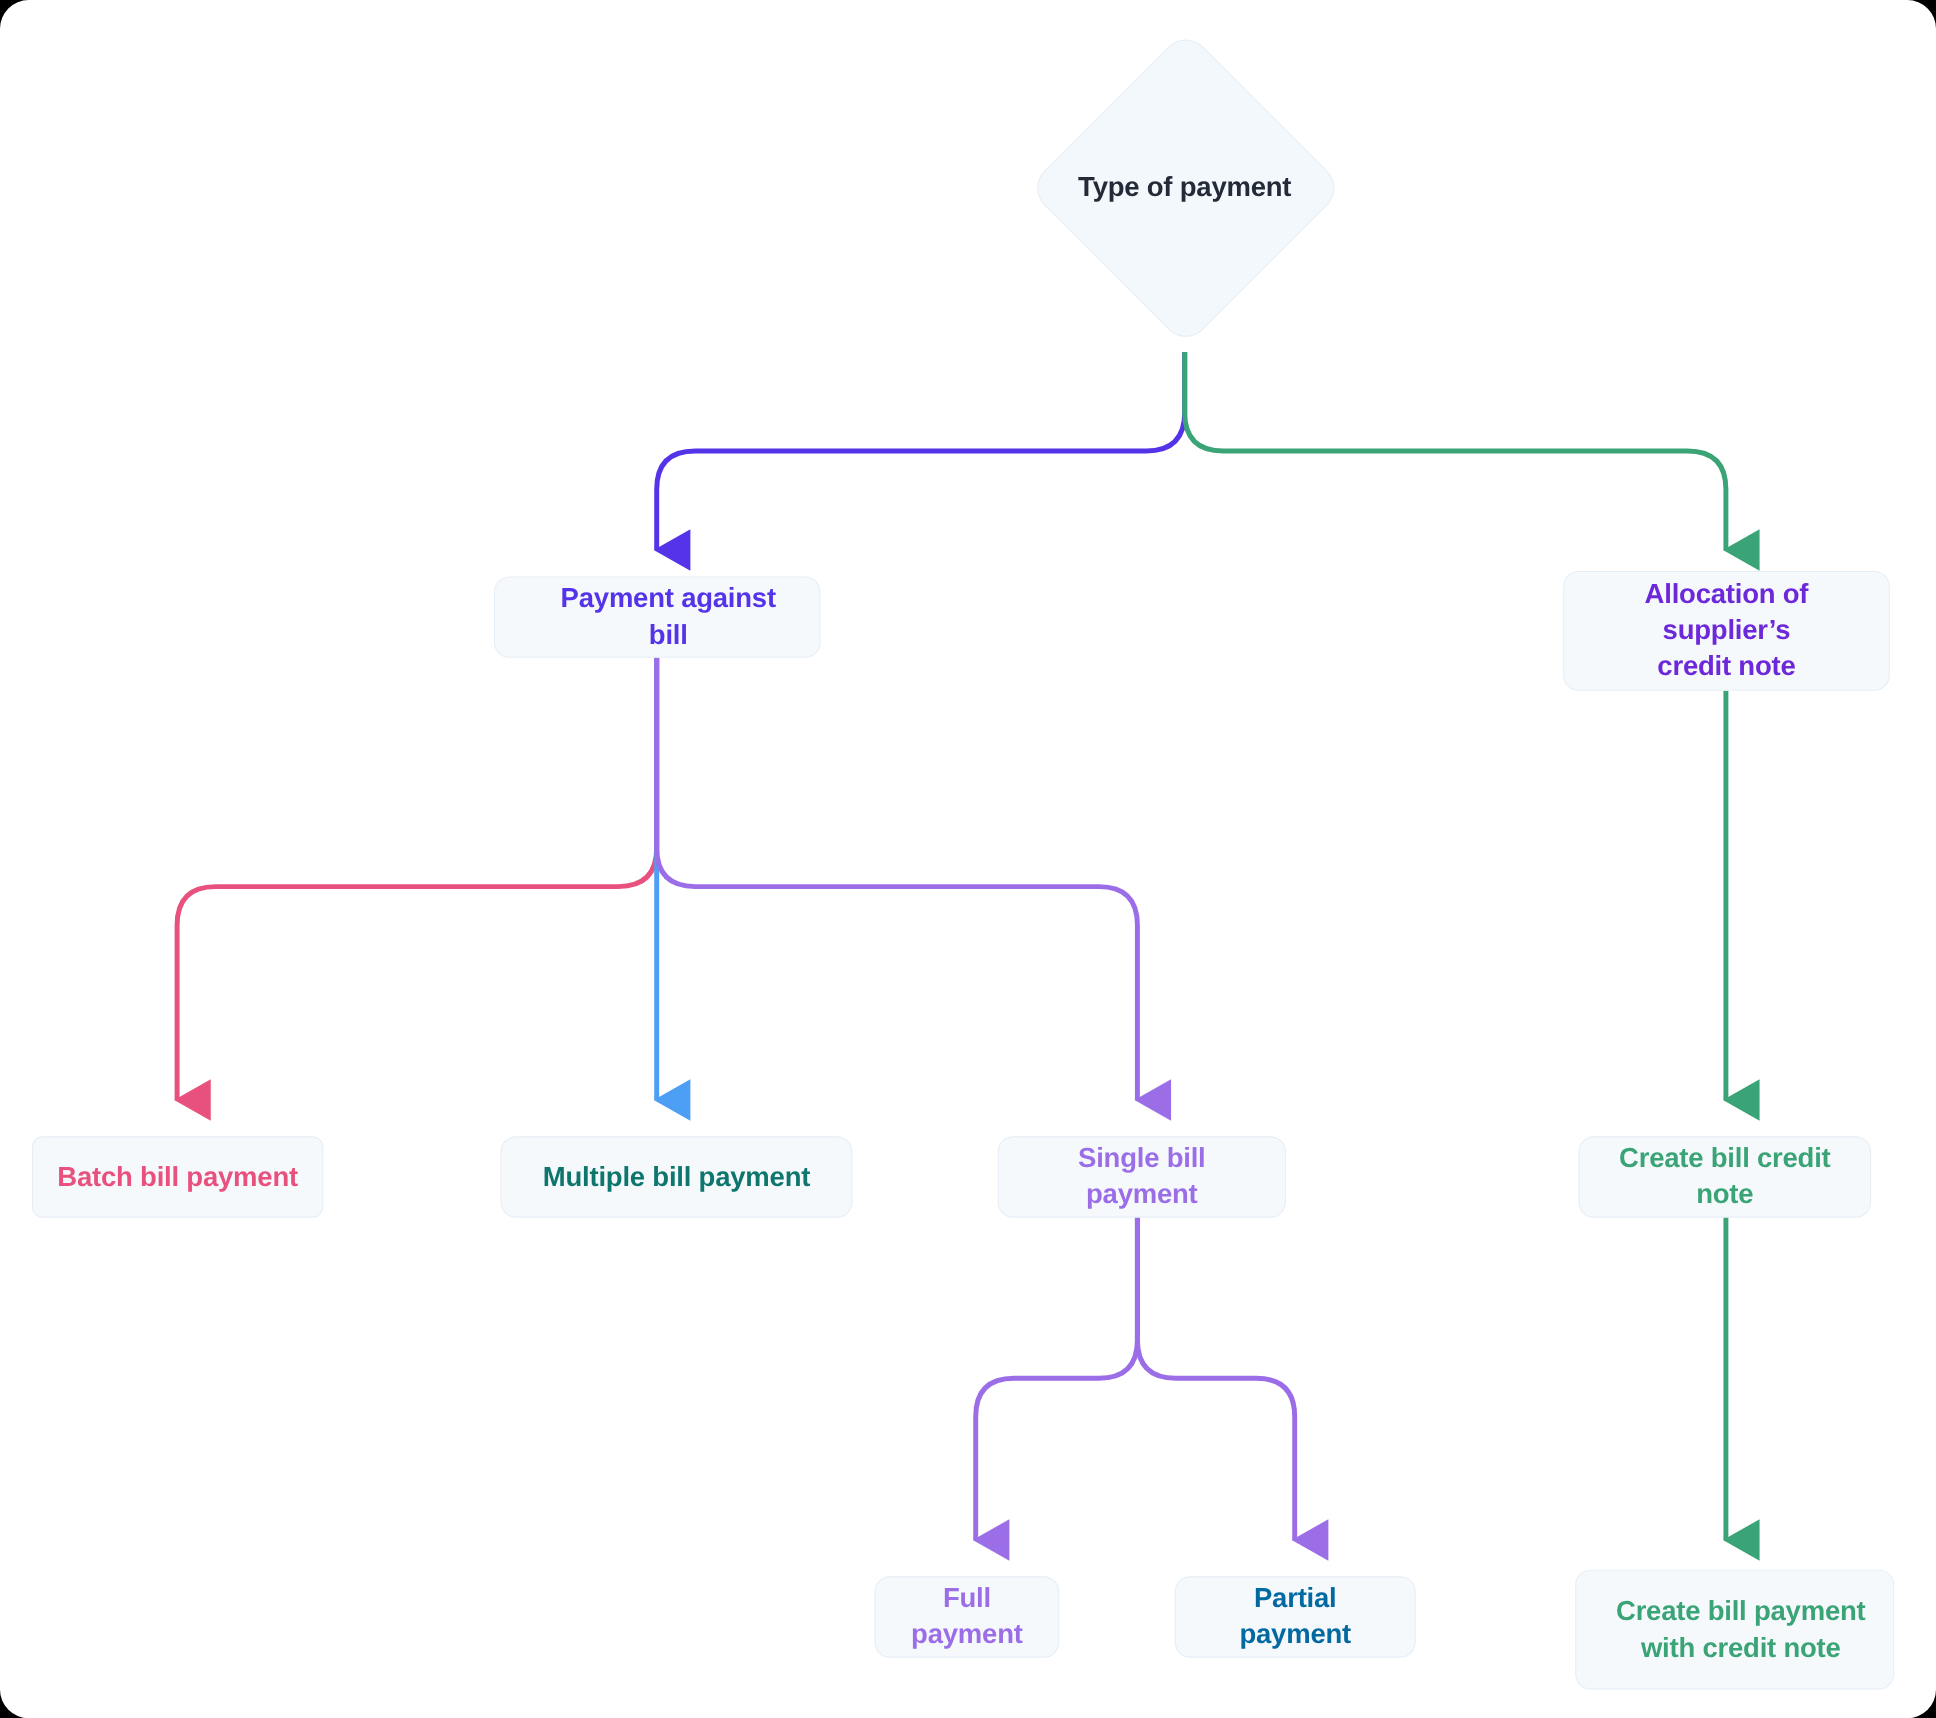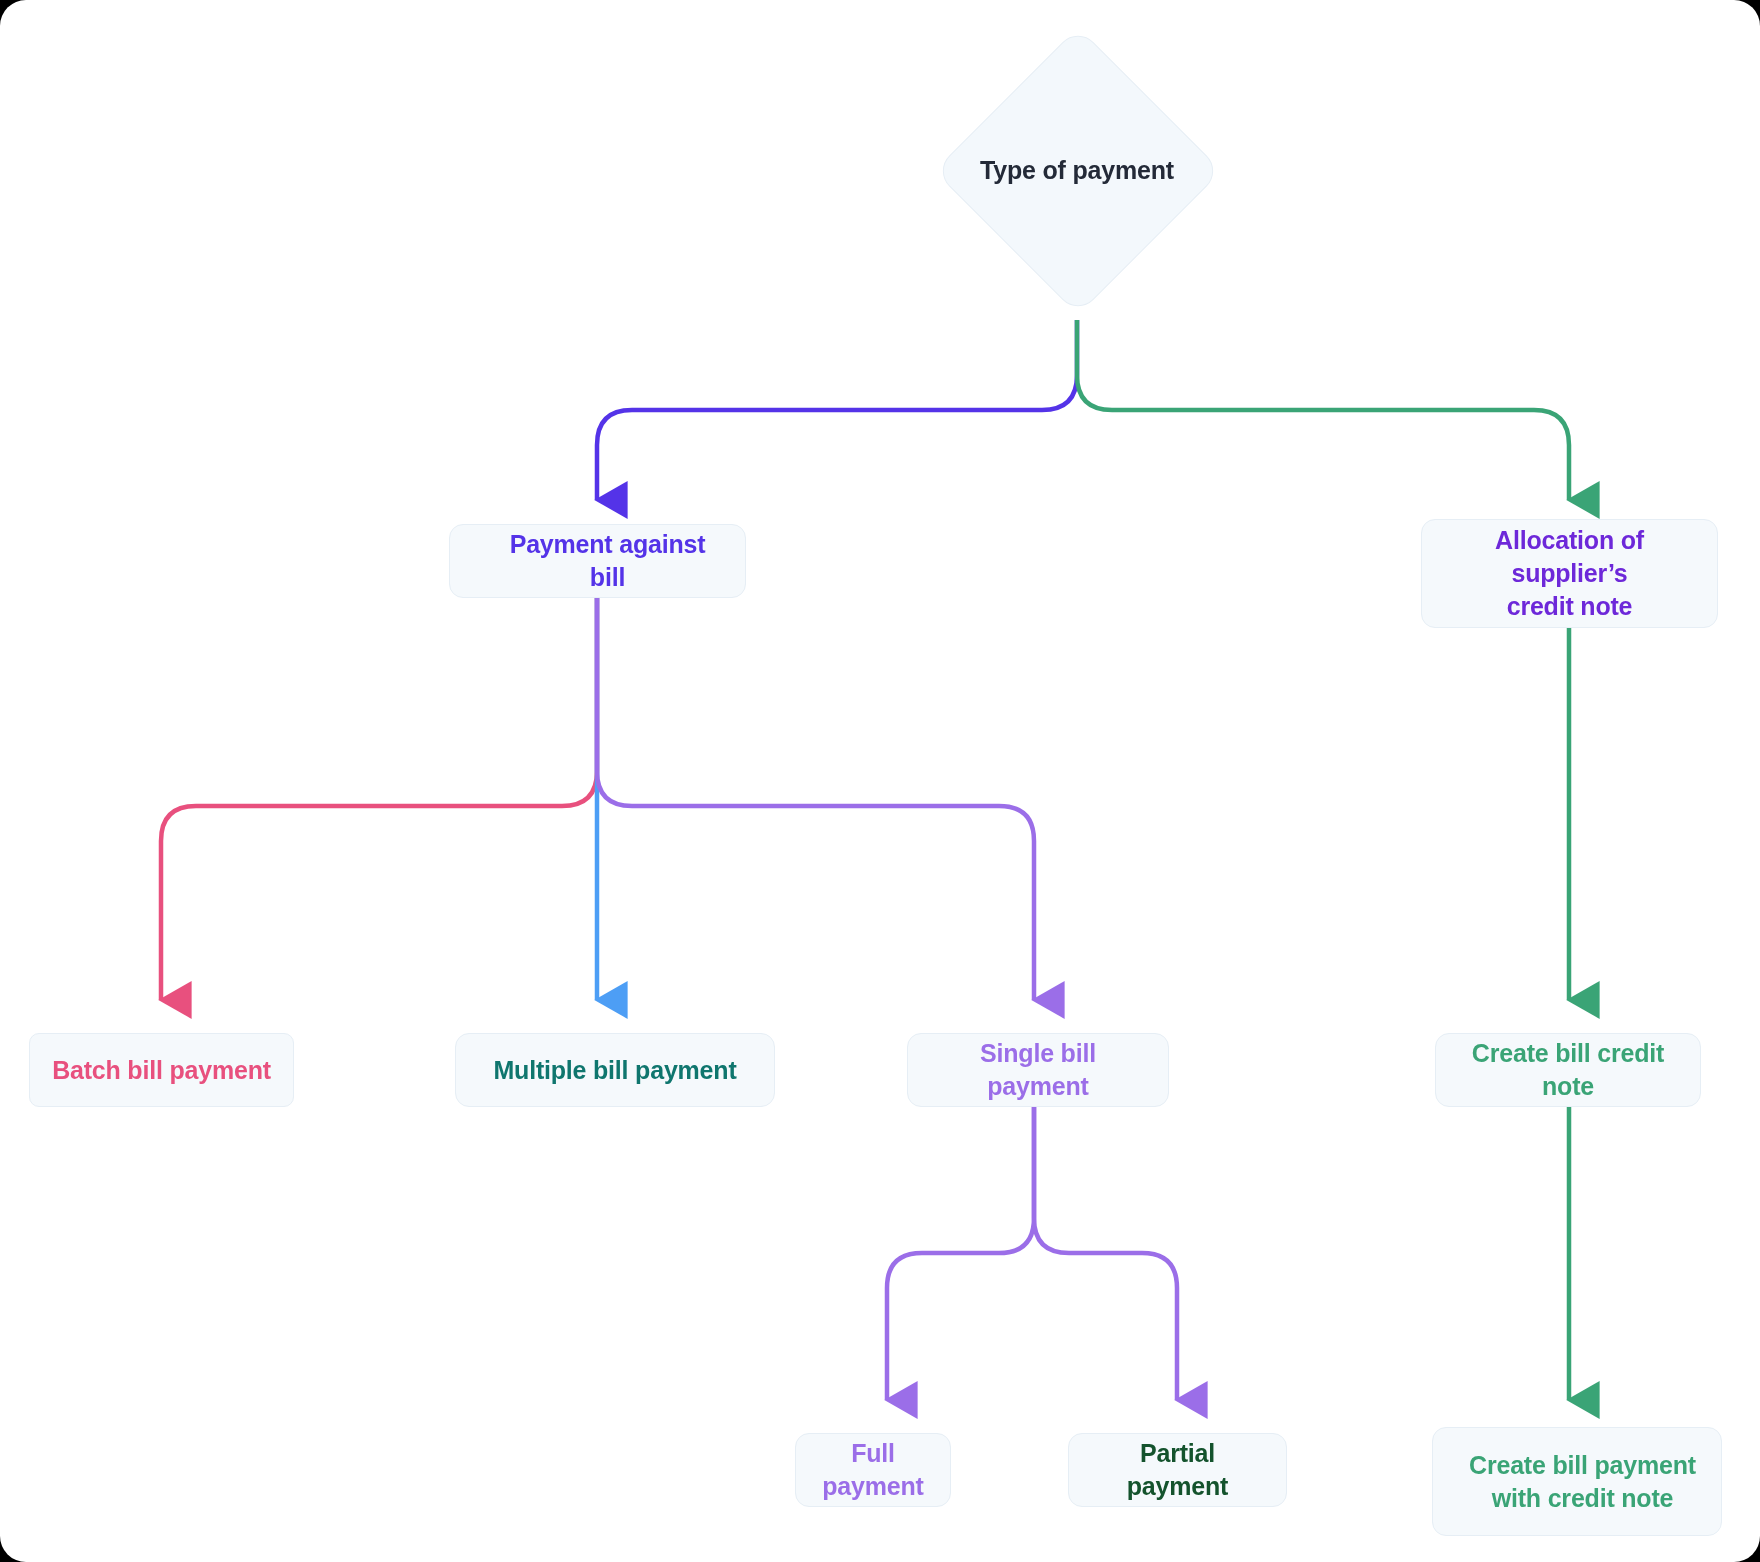--- a/index.html
+++ b/index.html
@@ -134,25 +134,25 @@
   </div>
 
   <div class="node" style="left:907px; top:1033px; width:262px; height:74px; color:#9b6ee8;">
     <span class="node-label">Single bill payment</span>
   </div>
 
   <div class="node" style="left:1435px; top:1033px; width:266px; height:74px; color:#3aa476;">
     <span class="node-label">Create bill credit note</span>
   </div>
 
-  <div class="node" style="left:795px; top:1433px; width:156px; height:74px; color:#9b6ee8;">
+  <div class="node" style="left:795px; top:1433px; width:168px; height:74px; color:#9b6ee8;">
     <span class="node-label">Full payment</span>
   </div>
 
-  <div class="node" style="left:1068px; top:1433px; width:219px; height:74px; color:#14532d;">
+  <div class="node" style="left:1068px; top:1433px; width:219px; height:74px; color:#0369a1;">
     <span class="node-label">Partial payment</span>
   </div>
 
   <div class="node" style="left:1432px; top:1427px; width:290px; height:109px; color:#3aa476;padding-left:31px;">
     <span class="node-label">Create bill payment
 with credit note</span>
   </div>
 
 </div>
 

